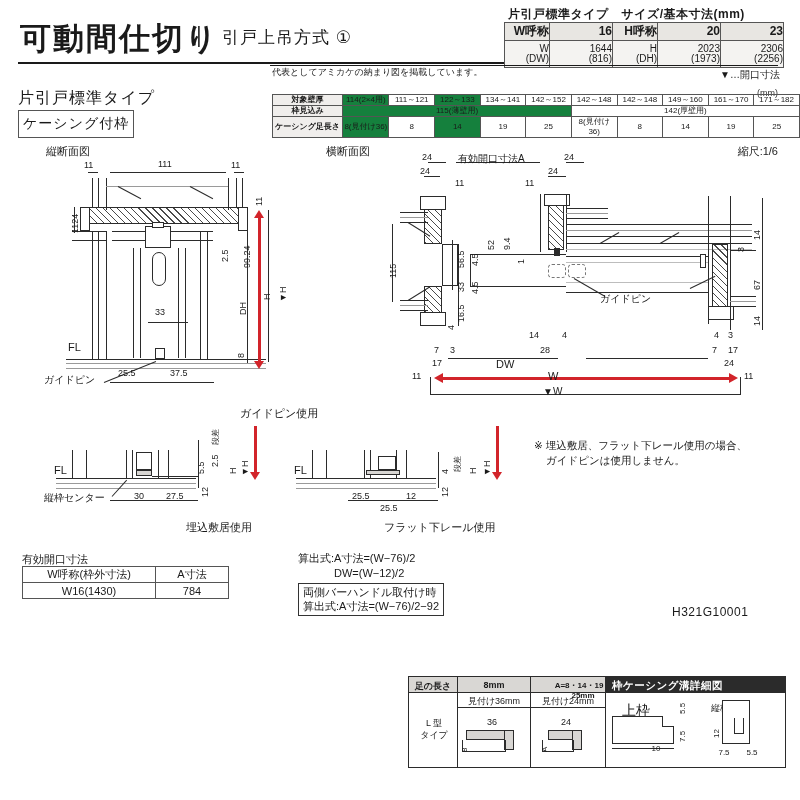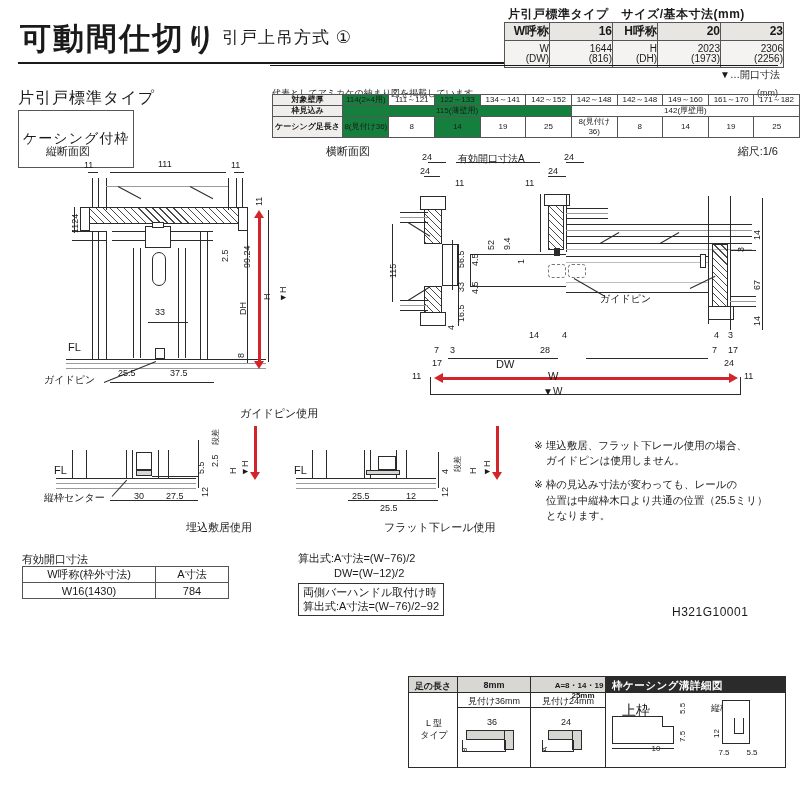--- a/index.html
+++ b/index.html
@@ -10,35 +10,35 @@
   }
   .abs{position:absolute;}
   .nw{white-space:nowrap;}
 
   
   #title-main{left:20px;top:18px;font-size:31px;font-weight:bold;letter-spacing:2px;}
   #title-div{left:196px;top:22px;font-size:22px;color:#333;}
   #title-sub{left:222px;top:26px;font-size:17px;letter-spacing:1px;}
   #hdr-rule{left:18px;top:62px;width:760px;height:2px;background:#1a1a1a;}
   #type-line1{left:18px;top:88px;font-size:16px;letter-spacing:1px;}
-  #type-line2{left:18px;top:110px;font-size:14px;border:1px solid #555;padding:19px 4px;letter-spacing:1px;}
+  #type-line2{left:18px;top:110px;font-size:14px;border:1px solid #555;padding:4px 4px;letter-spacing:1px;}
 
   
   #sizetbl-title{left:508px;top:6px;font-size:12px;font-weight:bold;letter-spacing:.5px;}
   #sizetbl{left:504px;top:22px;border-collapse:collapse;font-size:11px;}
   #sizetbl td{border:1px solid #555;text-align:right;line-height:1.05;padding:1px 0;}
   #sizetbl .hd{background:#e8e6e2;font-weight:bold;font-size:12px;height:15px;}
   #sizetbl .vl{background:#f4f3f1;font-size:10px;height:24px;}
   .w-lbl{width:44px}.w-val{width:62px}
   #rule2{left:270px;top:65px;width:508px;height:1px;background:#1a1a1a;}
   #openmark{right:20px;top:68px;font-size:10px;}
   #mmlbl{right:22px;top:88px;font-size:9px;color:#333;}
 
   
-  #wt-note{left:272px;top:87px;font-size:9px;}
+  #wt-note{left:272px;top:66px;font-size:9px;}
   #wttbl{left:272px;top:94px;border-collapse:collapse;font-size:8px;}
   #wttbl td{border:1px solid #555;text-align:center;height:10px;line-height:10px;padding:0 1px;}
   #wttbl td.lbl{width:70px;background:#f0eeec;font-weight:bold;}
   #wttbl td.c{width:44px;}
   #wttbl td.sh{background:#15803d;}
 
   
   .cap{font-size:11px;}
   #cap-v{left:46px;top:144px;}
   #cap-h{left:326px;top:144px;}
@@ -438,25 +438,20 @@
   <div class="redline" style="left:496px;top:426px;width:3px;height:48px;"></div>
   <div class="abs" style="left:492px;top:472px;width:0;height:0;border-left:5px solid transparent;border-right:5px solid transparent;border-top:8px solid #d2242a;"></div>
   <div class="dcap nw" style="left:384px;top:520px;">フラット下レール使用</div>
 </div>
 
 <div class="abs" id="notes">
   <p>
     <span>※ 埋込敷居、フラット下レール使用の場合、</span><br>
     <span style="padding-left:12px;display:inline-block">ガイドピンは使用しません。</span>
   </p>
-  <p>
-    <span>※ 枠の見込み寸法が変わっても、レールの</span><br>
-    <span style="padding-left:12px;display:inline-block">位置は中縦枠木口より共通の位置（25.5ミリ）</span><br>
-    <span style="padding-left:12px;display:inline-block">となります。</span>
-  </p>
 </div>
 
 <div class="abs nw" id="eo-title">有効開口寸法</div>
 <table class="abs" id="eotbl">
   <tbody>
       <tr>
     <td class="a">W呼称(枠外寸法)</td>
     <td class="b">A寸法</td>
   </tr>
   <tr>

